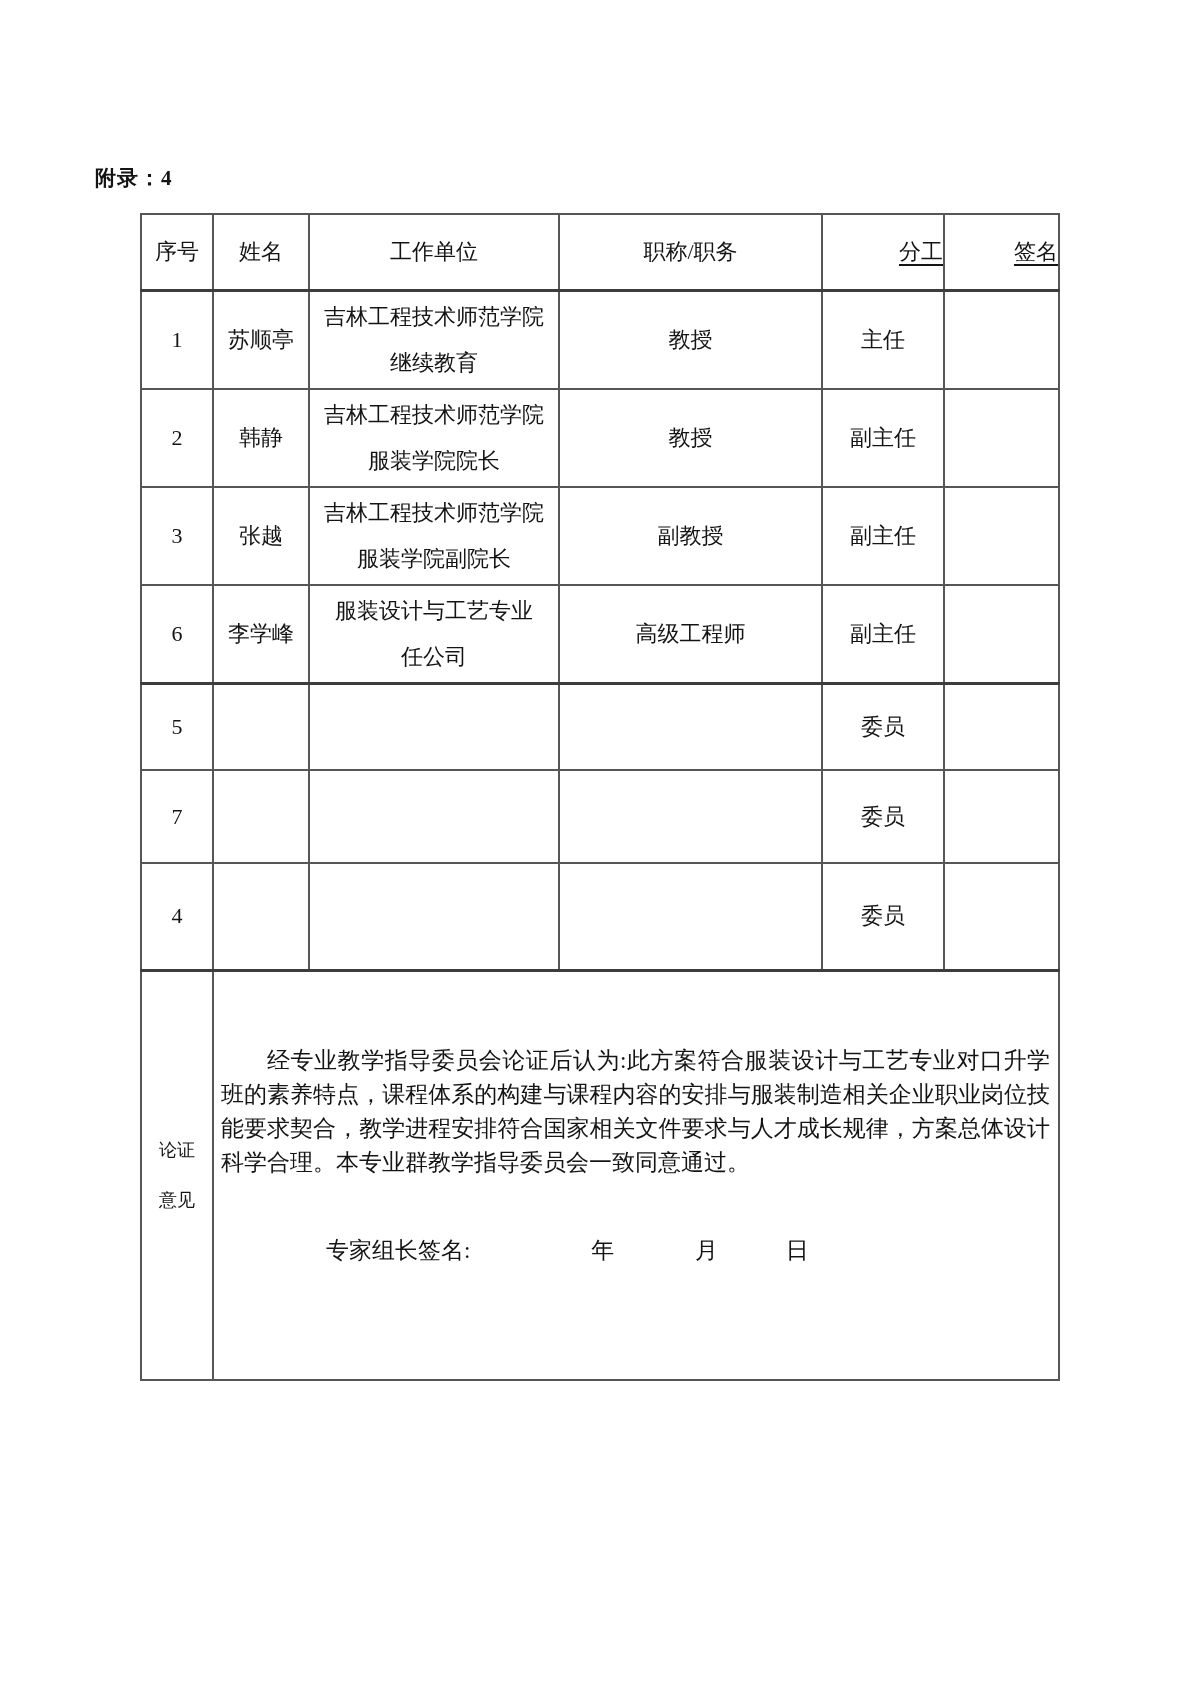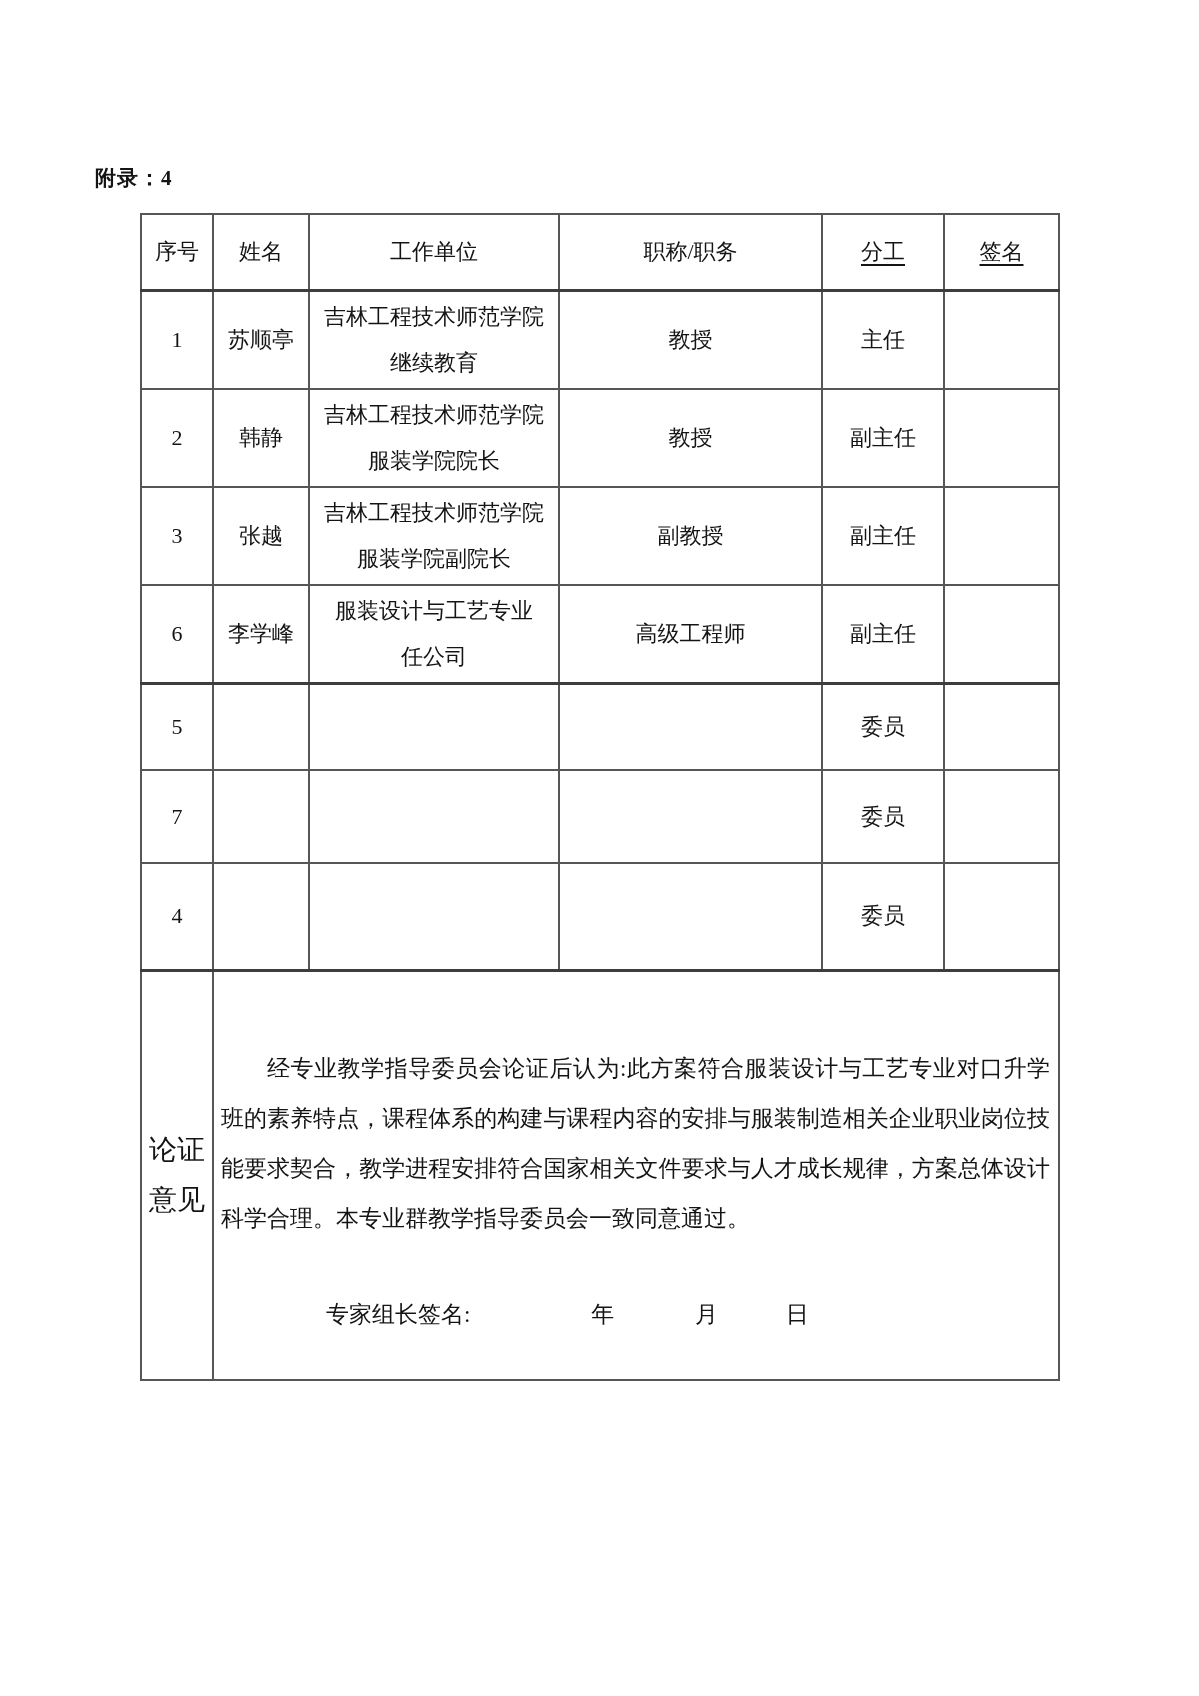--- a/index.html
+++ b/index.html
@@ -59,48 +59,48 @@
   th, td {
     border: 2px solid #565656;
     text-align: center;
     vertical-align: middle;
     font-size: 22px;
     font-weight: normal;
     overflow: hidden;
   }
   tr.header-row { height: 76px; padding-left: 44px; }
   tr.header-row th { border-bottom: 3px solid #3d3d3d; }
-  th.u { text-decoration: underline; text-underline-offset: 5px; }
+  th.u { text-decoration: underline; text-underline-offset: 5px; text-align: right; }
   tr.rowA { height: 95px; }
   tr.rowB { height: 88px; }
   tr.rowC { height: 94px; }
   tr.rowD { height: 88px; border-bottom: 3px solid #3d3d3d; }
   tr.rowE { height: 87px; }
   tr.rowF { height: 93px; }
   tr.rowG { height: 107px; border-bottom: 3px solid #3d3d3d; }
   td.work-unit {
     white-space: pre-line;
     line-height: 46px;
     padding: 2px 8px;
   }
   tr.opinion-row { height: 410px; }
   td.opinion-label-cell {
     vertical-align: middle;
     white-space: pre-line;
     line-height: 50px;
-    font-size: 28px;
+    font-size: 18px;
   }
   td.opinion-cell {
     vertical-align: top;
     text-align: left;
   }
   .opinion-body {
     padding: 72px 8px 0 7px;
     font-size: 23px;
-    line-height: 50px;
+    line-height: 34px;
     text-indent: 2em;
     text-align: justify;
   }
   .sign-line {
     margin-top: 55px;
     padding-left: 112px;
     font-size: 23px;
   }
   .sign-line .y { margin-left: 115px; }
   .sign-line .m { margin-left: 75px; }

